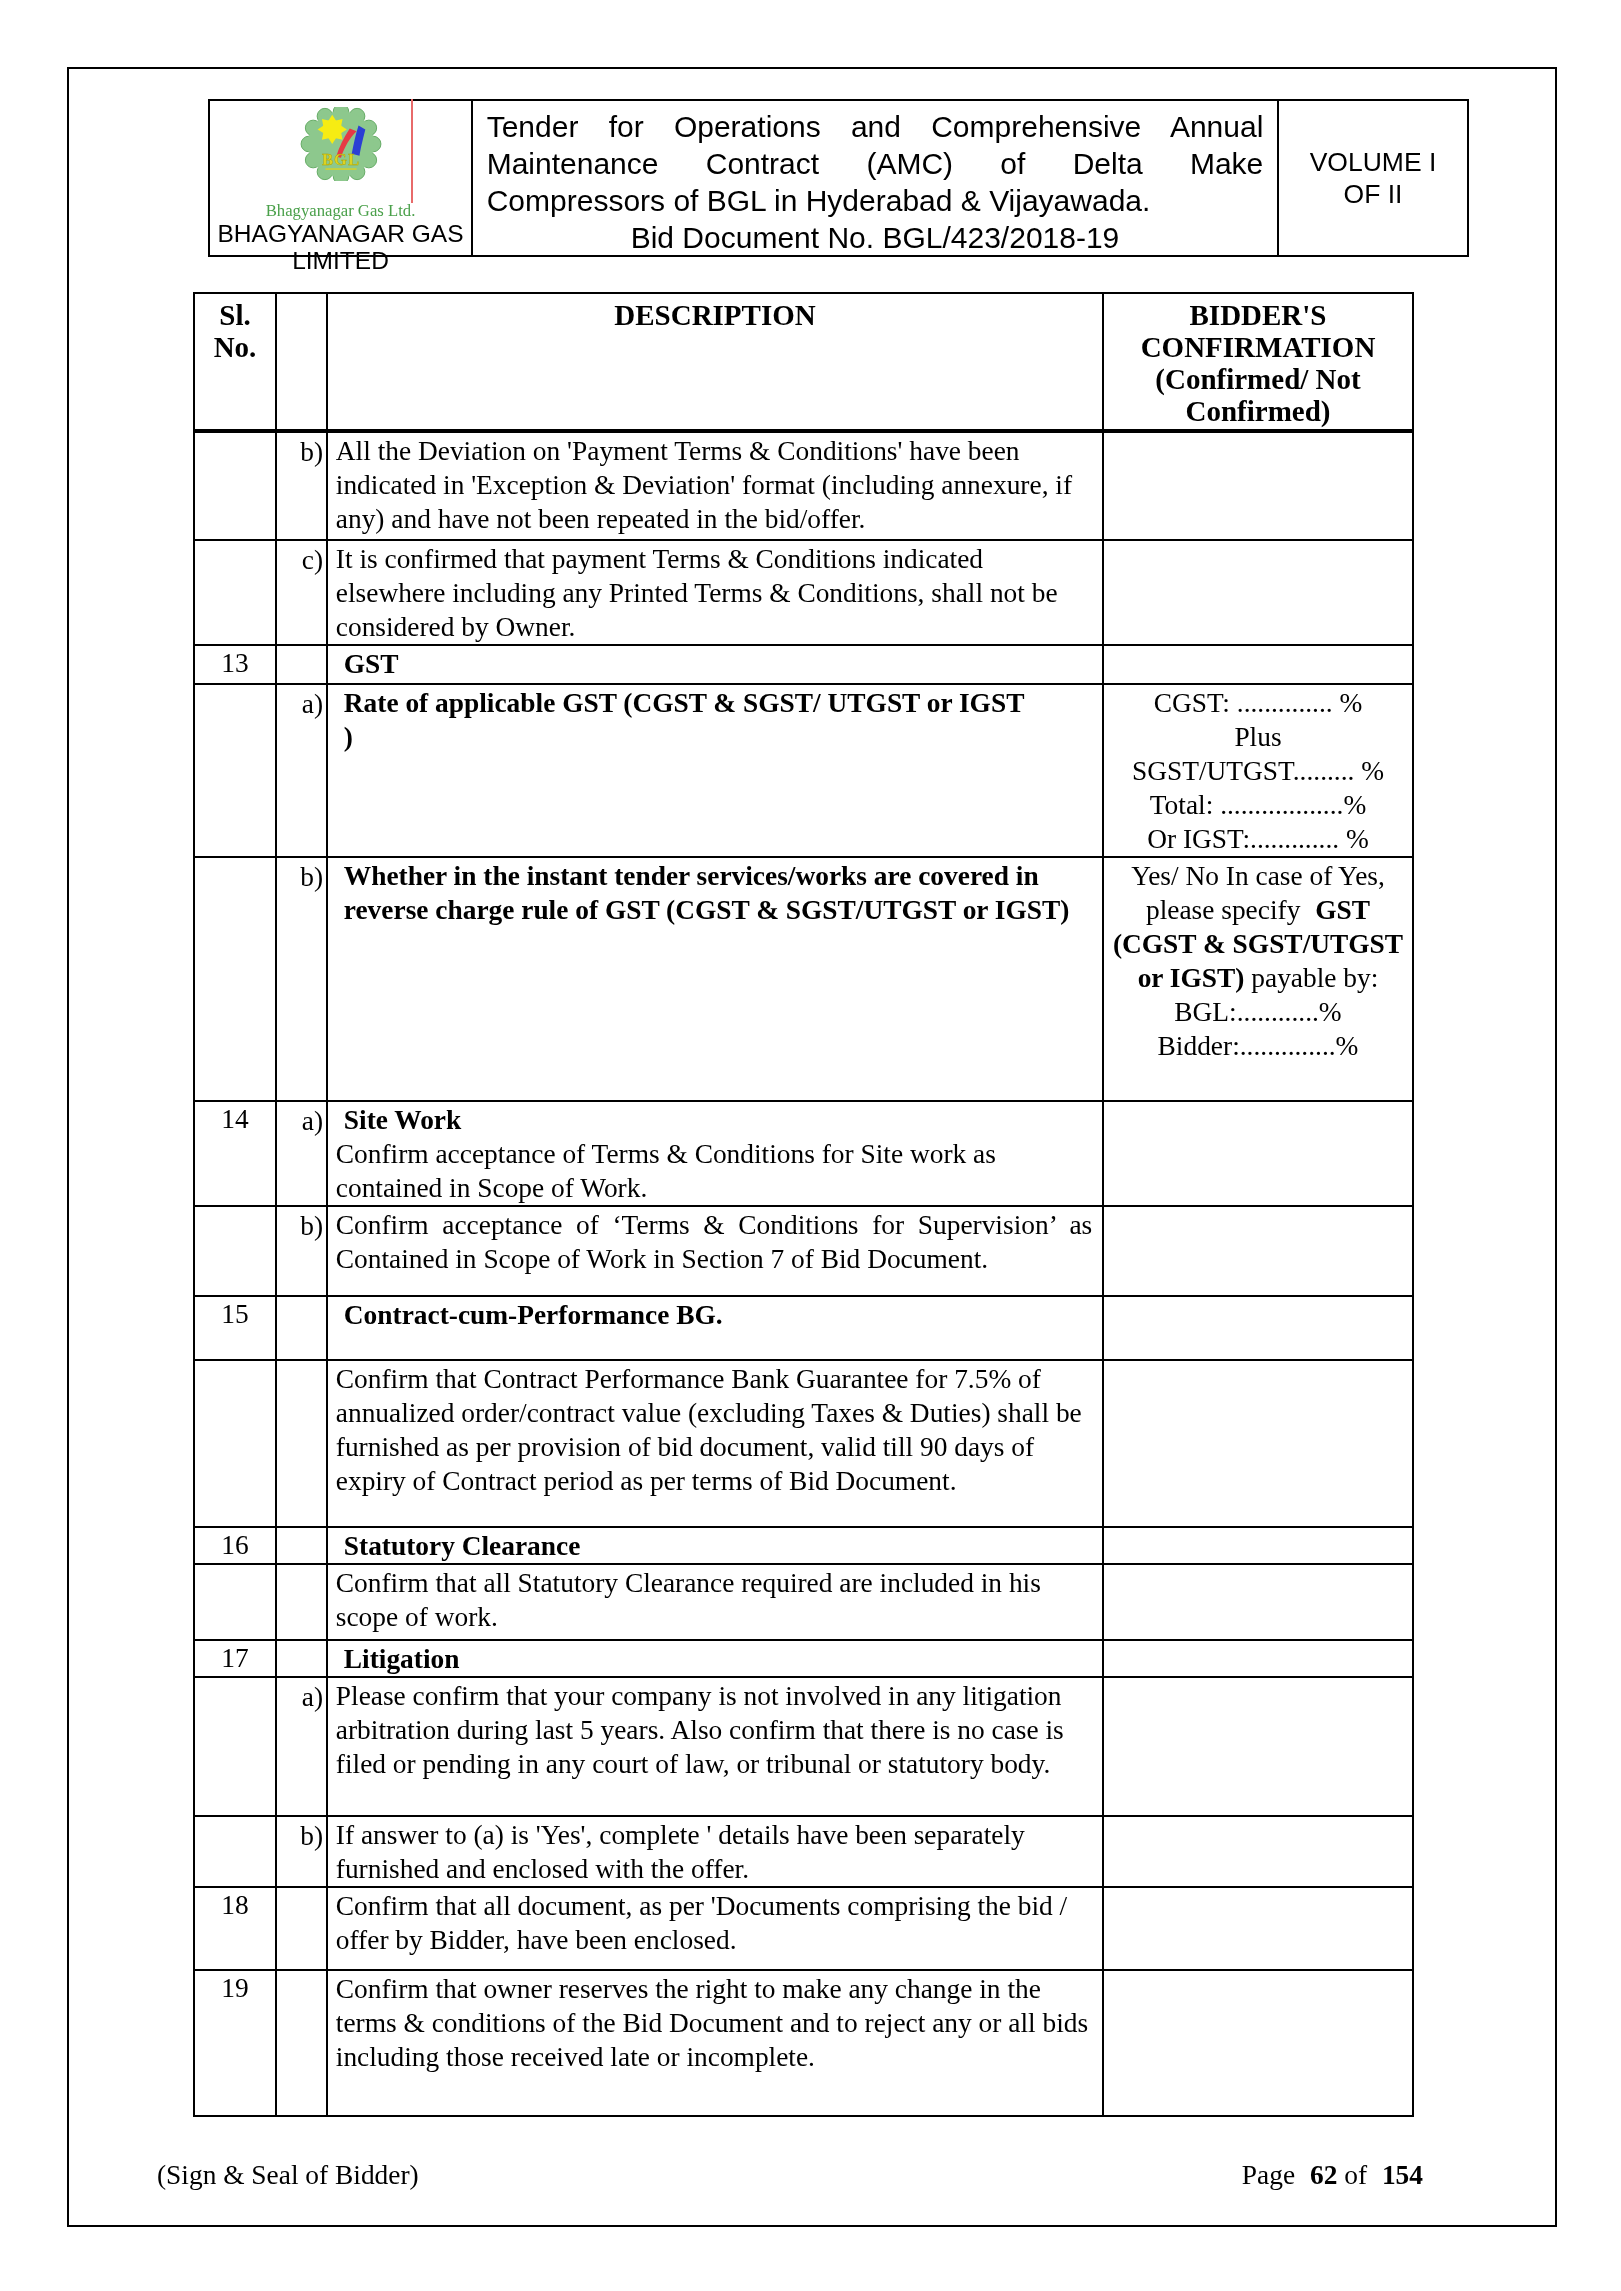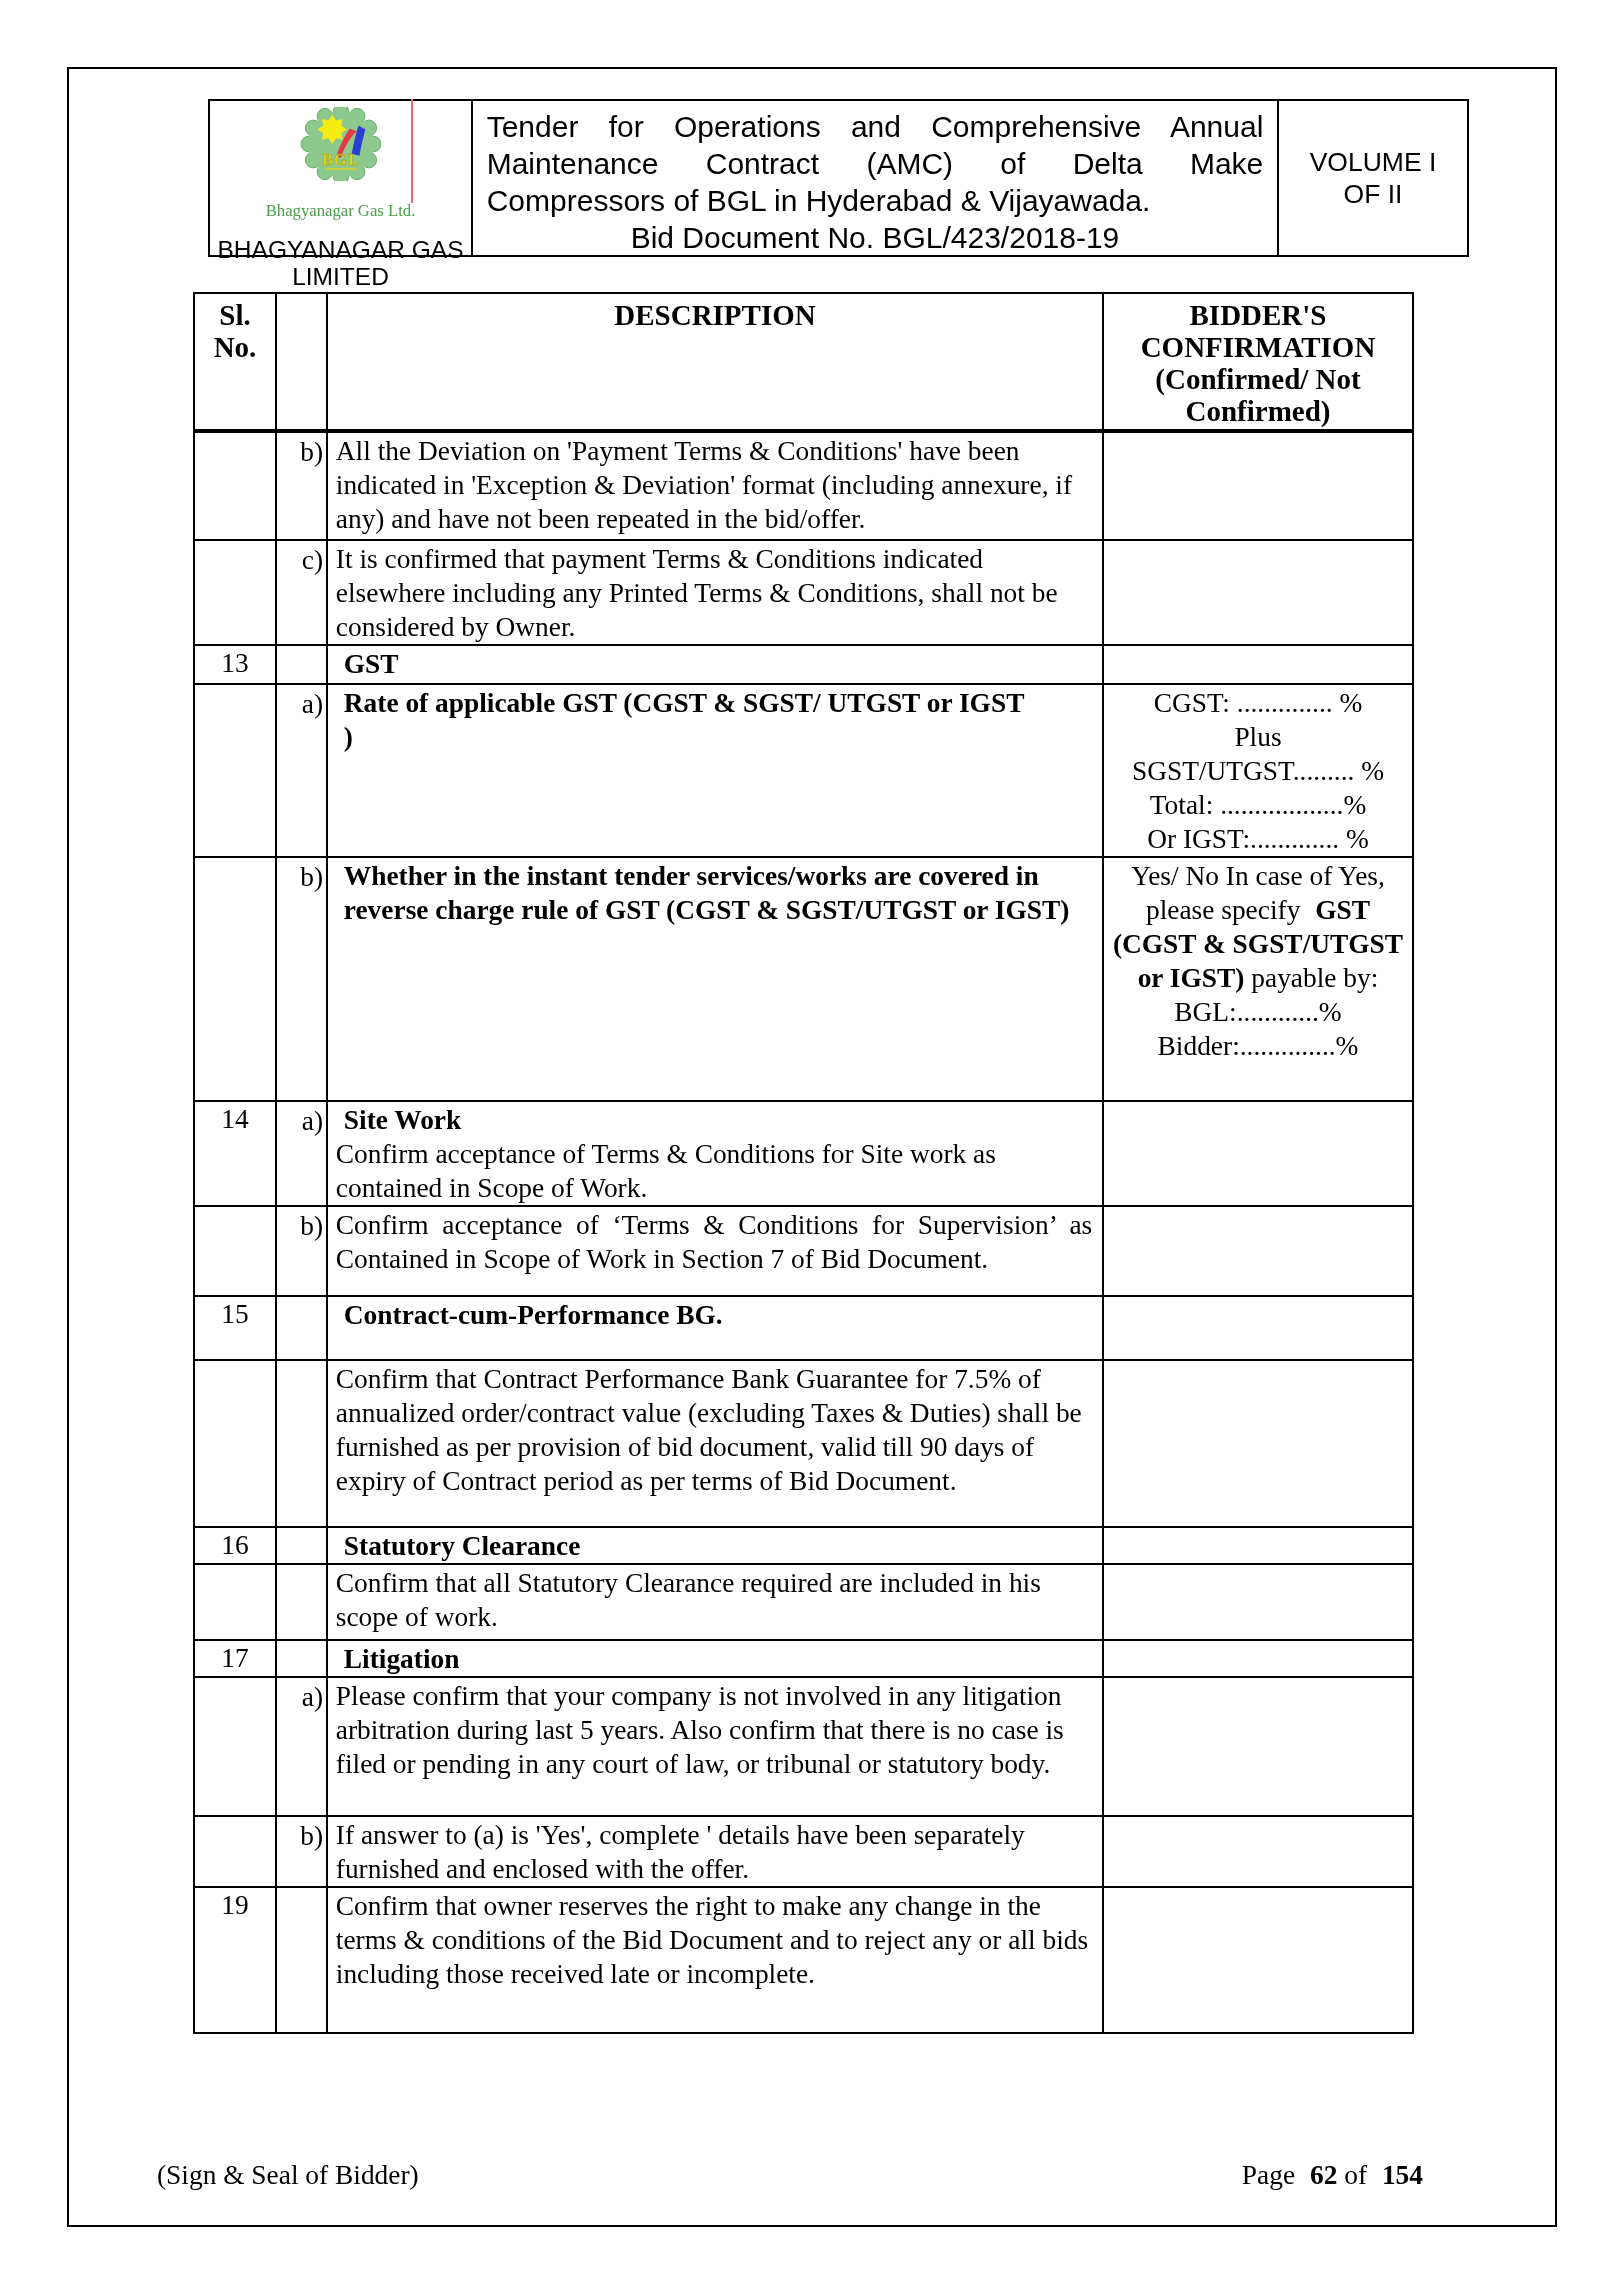--- a/index.html
+++ b/index.html
@@ -11,21 +11,21 @@
   
   .page-frame{left:67px;top:67px;width:1486px;height:2156px;border:2px solid #000;}
   
   .header-box{left:208px;top:99px;width:1261px;height:158px;border:2px solid #000;display:flex;box-sizing:border-box;background:#fff;}
   .logo-cell{width:263px;box-sizing:border-box;border-right:2px solid #000;text-align:center;padding-top:5.9px;position:relative;}
   .title-cell{width:806px;box-sizing:border-box;border-right:2px solid #000;padding:6.9px 13.7px 0 13.7px;font-family:"Liberation Sans",sans-serif;font-size:30px;line-height:37px;}
   .title-line-j{text-align:justify;text-align-last:justify;}
   .title-line-c{text-align:center;}
   .volume-cell{flex:1;display:flex;flex-direction:column;align-items:center;justify-content:center;font-family:"Liberation Sans",sans-serif;font-size:26.5px;line-height:32px;}
   .logo-caption{font-size:16.7px;color:#4aa04a;line-height:17.6px;margin-top:17px;}
-  .org-name{font-family:"Liberation Sans",sans-serif;font-size:24.5px;line-height:26.5px;color:#000;margin-top:18px;}
+  .org-name{font-family:"Liberation Sans",sans-serif;font-size:24.5px;line-height:26.5px;color:#000;margin-top:2px;}
   .red-artifact{left:411px;top:99px;width:2px;height:104px;background:#e86a6a;}
   
   .main-table-wrap{left:193px;top:292px;}
   table.main{border-collapse:collapse;table-layout:fixed;width:1219px;border:2.9px solid #000;}
   table.main td{border:2px solid #000;border-top-width:2.9px;border-bottom-width:2.9px;vertical-align:top;font-size:27.4px;line-height:34px;box-sizing:border-box;overflow:hidden;}
   tr.thead td{font-weight:bold;font-size:29px;line-height:32px;text-align:center;padding-top:4.9px;border-bottom-width:4.9px;}
   td.slc{text-align:center;padding-top:0;}
   td.ltc{text-align:right;padding:2px 2.9px 0 0;}
   td.dc{padding:1px 9.8px 0 7.8px;}
   td.cc{padding:1px 7.8px 0 7.8px;}
@@ -239,20 +239,28 @@
 
       <tr style="height:71px">
         <td class="slc"></td>
         <td class="ltc">b)</td>
         <td class="dc">
             <div>If answer to (a) is 'Yes', complete ' details have been separately furnished and enclosed with the offer.</div>
           </td>
         <td class="cc"></td>
       </tr>
 
+      <tr style="height:83px">
+        <td class="slc">18</td>
+        <td class="ltc"></td>
+        <td class="dc">
+            <div>Confirm that all document, as per 'Documents comprising the bid / offer by Bidder, have been enclosed.</div>
+          </td>
+        <td class="cc"></td>
+      </tr>
 
       <tr style="height:146px">
         <td class="slc">19</td>
         <td class="ltc"></td>
         <td class="dc">
             <div>Confirm that owner reserves the right to make any change in the terms &amp; conditions of the Bid Document and to reject any or all bids including those received late or incomplete.</div>
           </td>
         <td class="cc"></td>
       </tr>
     </tbody>

